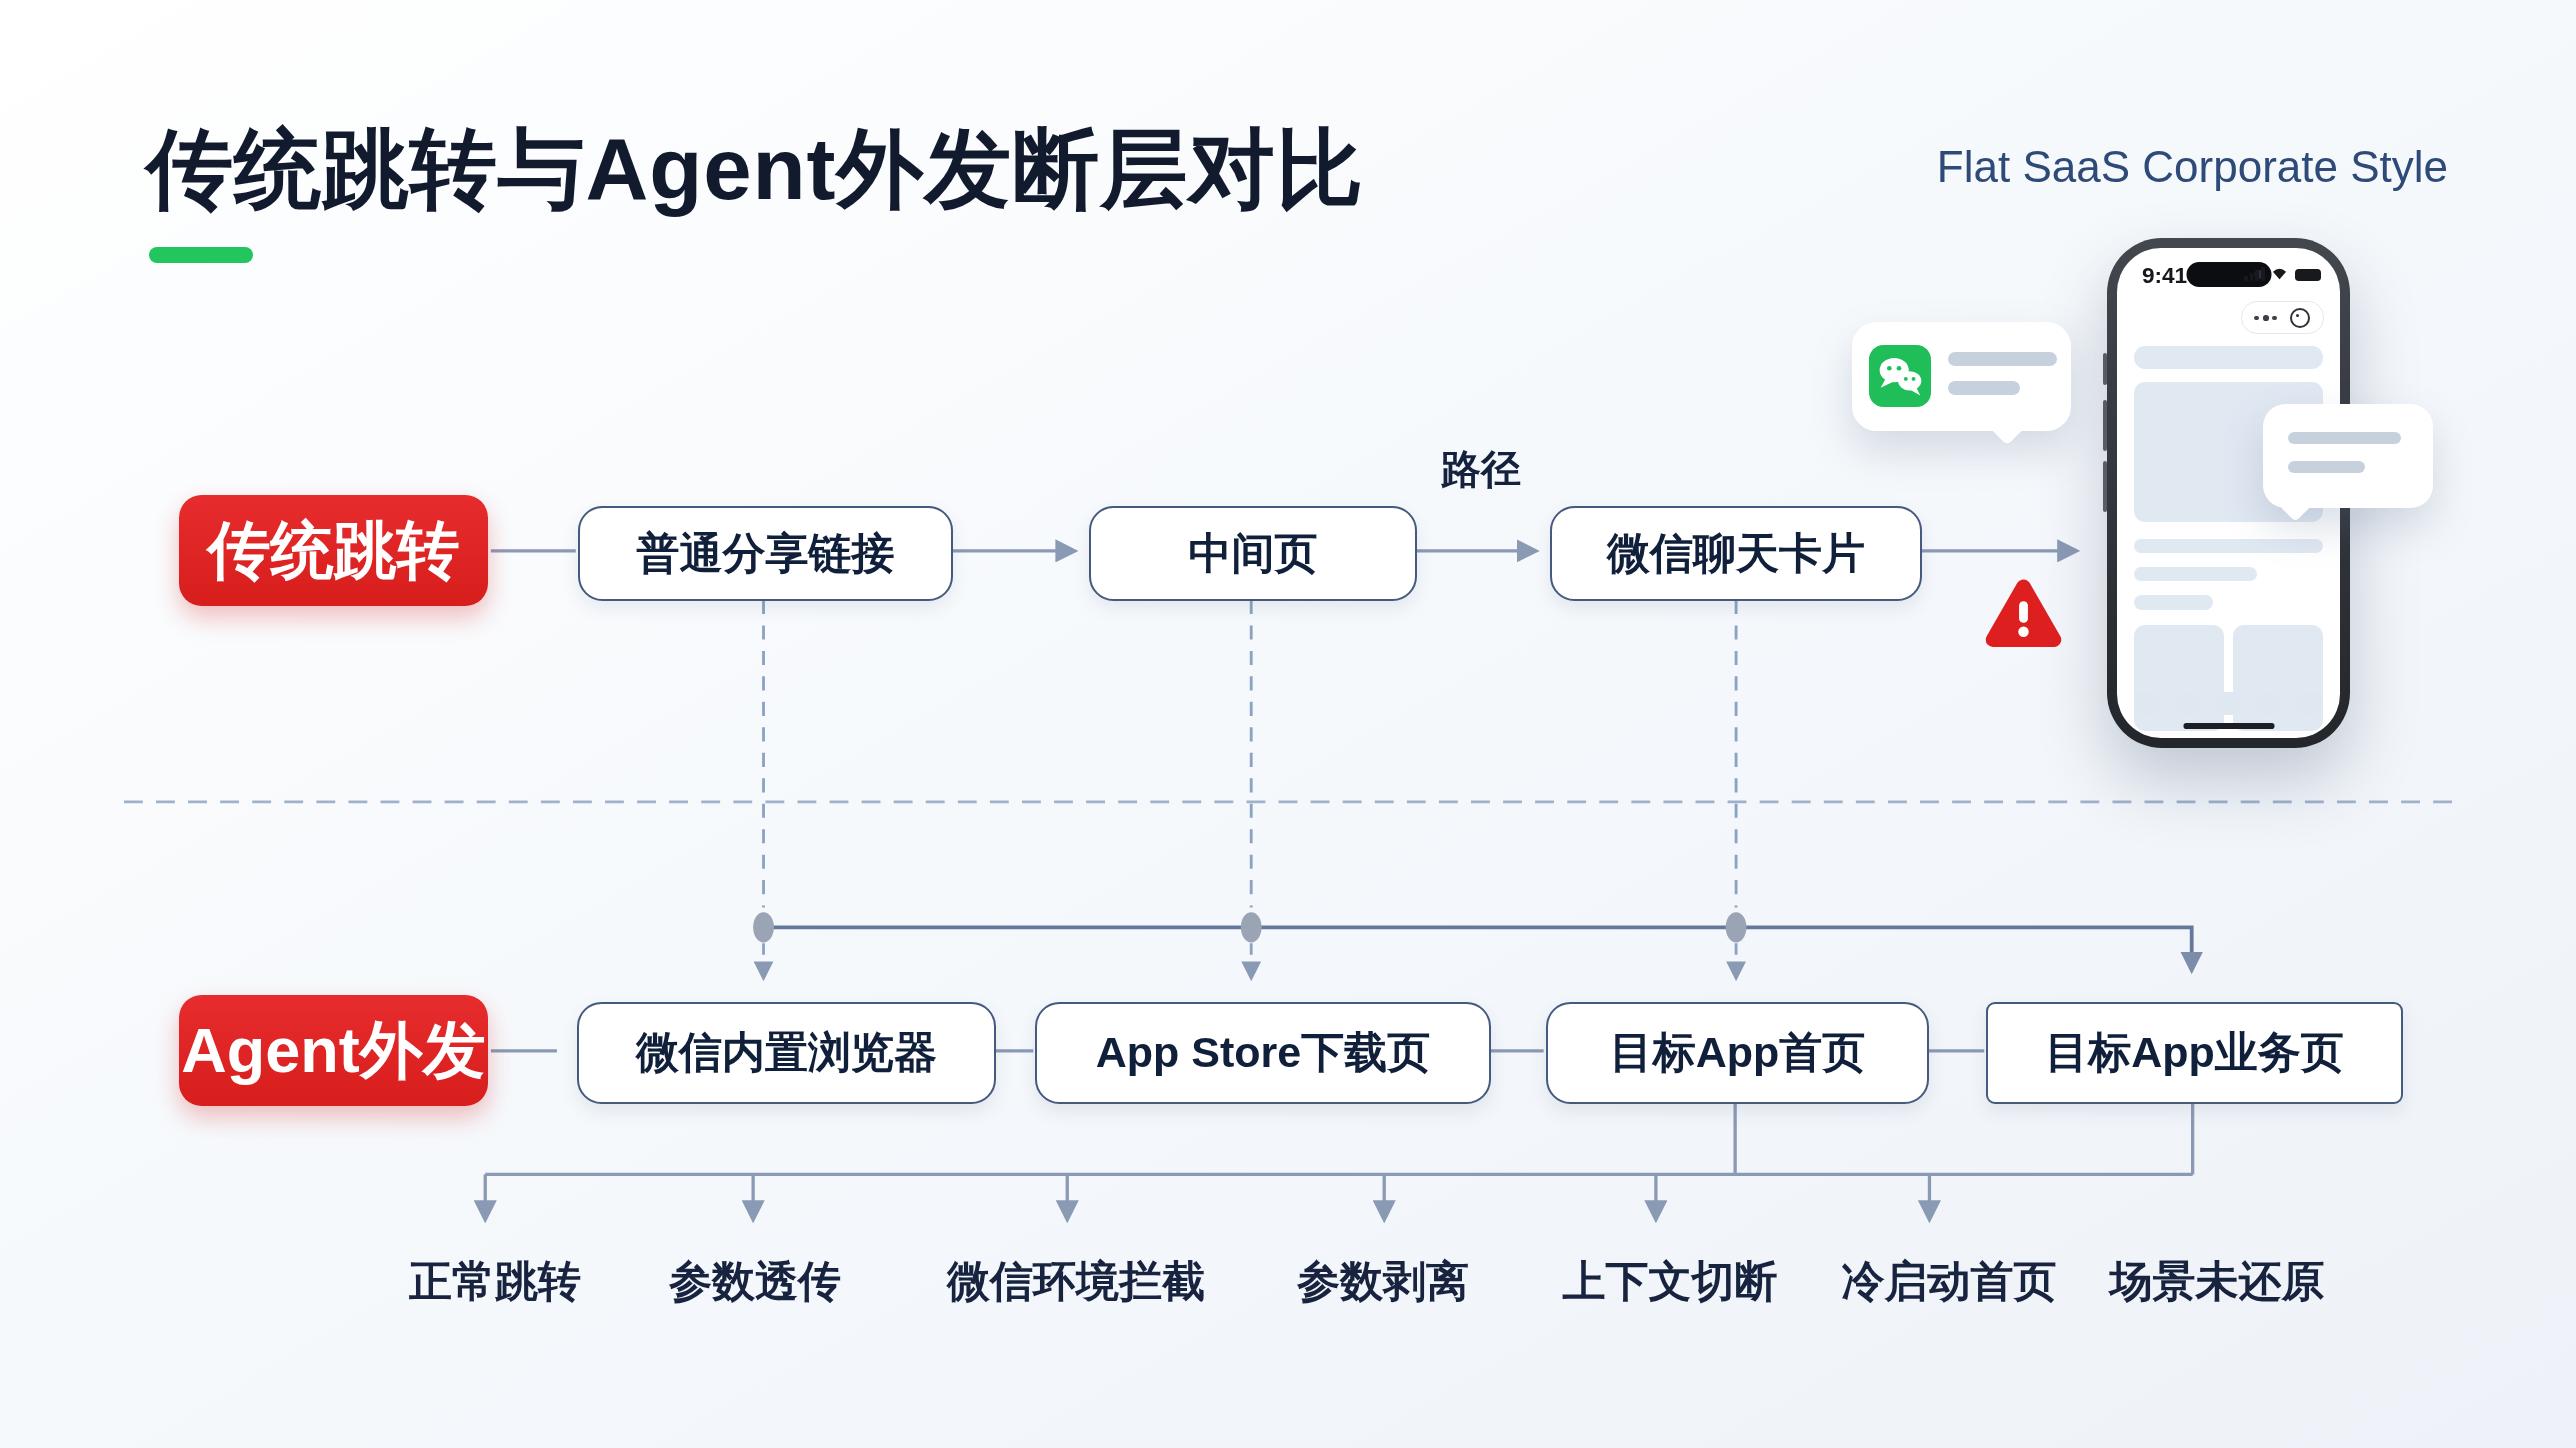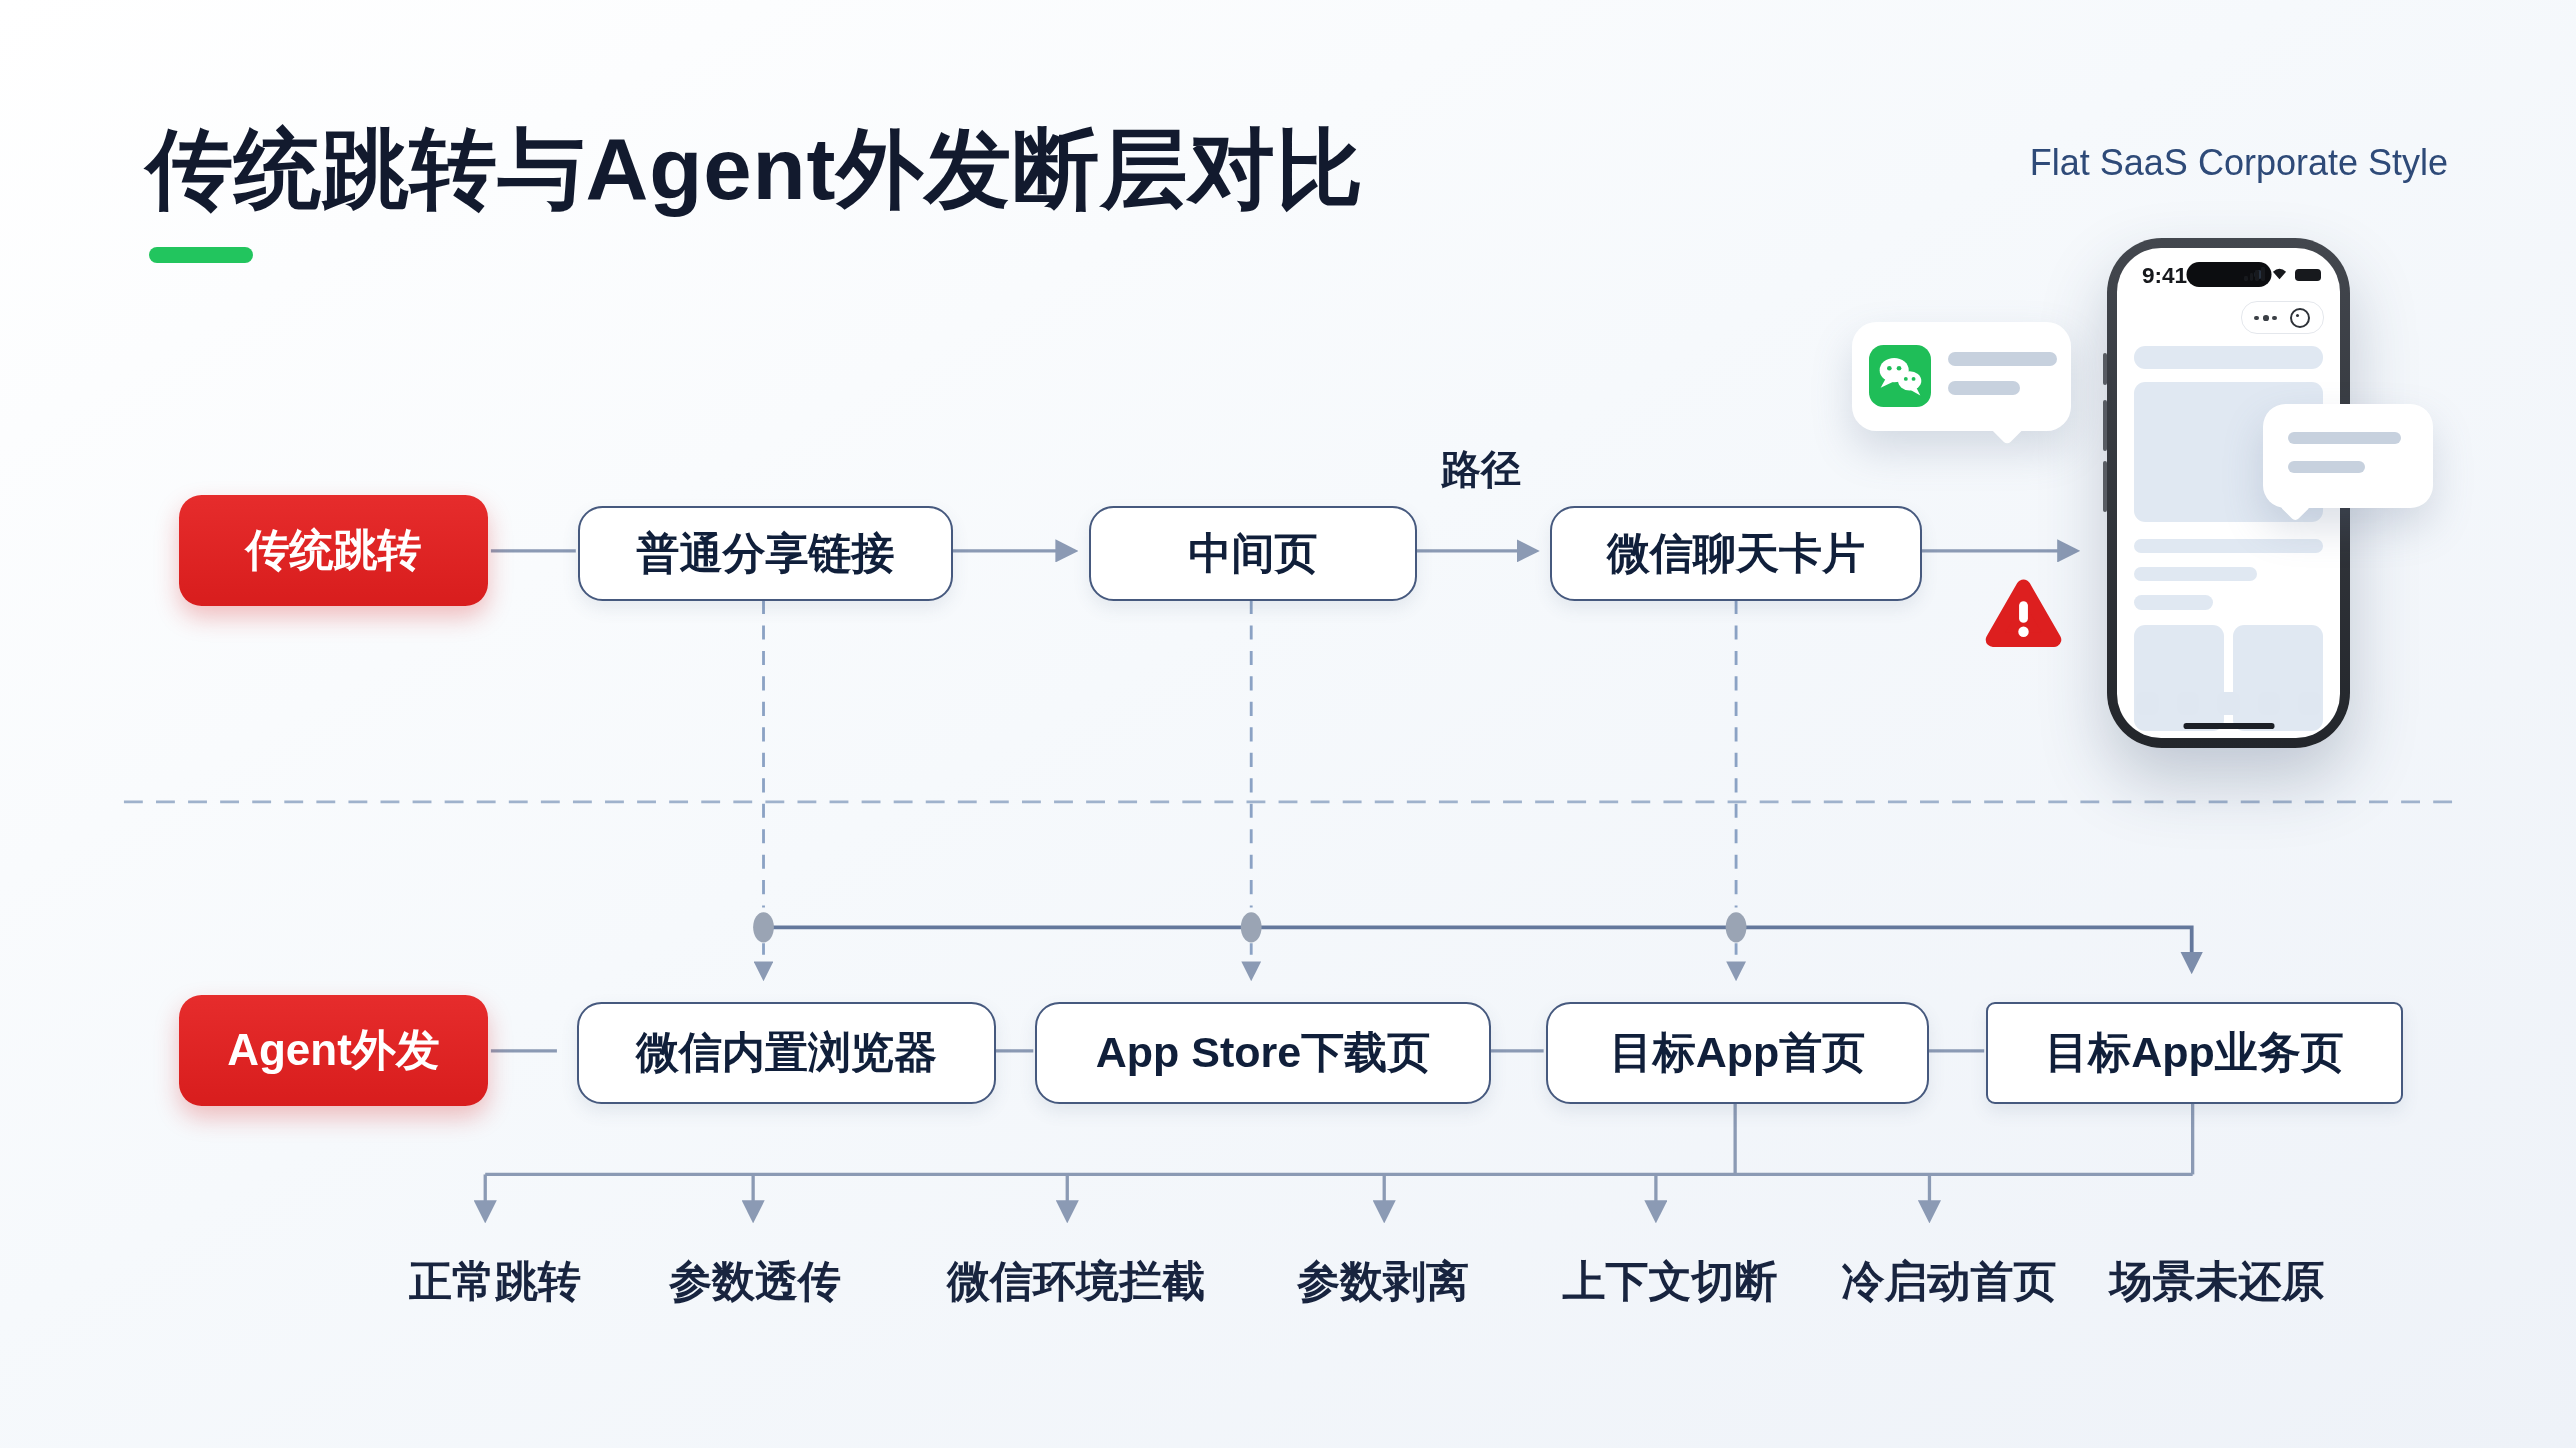--- a/index.html
+++ b/index.html
@@ -11,26 +11,26 @@
   .abs{position:absolute;}
   
   .title{
     left:146px;top:111px;font-size:87px;font-weight:800;color:#121a2e;
     letter-spacing:0.9px;white-space:nowrap;
   }
   .title-underline{
     left:149px;top:247px;width:104px;height:16px;border-radius:8.5px;background:#22c55e;
   }
   .style-label{
-    top:142px;right:128px;font-size:36px;font-weight:500;color:#2e4a78;white-space:nowrap;
+    top:142px;right:128px;font-size:44px;font-weight:500;color:#2e4a78;white-space:nowrap;
   }
   
   .badge{
     height:111px;border-radius:22.6px;background:linear-gradient(180deg,#e62c2c,#d81d1d);
-    color:#ffffff;font-size:44px;font-weight:700;display:flex;align-items:center;justify-content:center;
+    color:#ffffff;font-size:63px;font-weight:700;display:flex;align-items:center;justify-content:center;
     box-shadow:0 11.3px 24.5px rgba(216,30,30,.28);white-space:nowrap;text-align:center;
   }
   .node{
     background:#ffffff;border:2.8px solid #46597e;border-radius:24.5px;
     display:flex;align-items:center;justify-content:center;
     font-size:43px;font-weight:600;color:#101f3a;white-space:nowrap;
     box-shadow:0 7.5px 17px rgba(70,90,120,.10);
   }
   .row1-node{top:506px;height:91px;}
   .row2-node{top:1002px;height:98px;}

